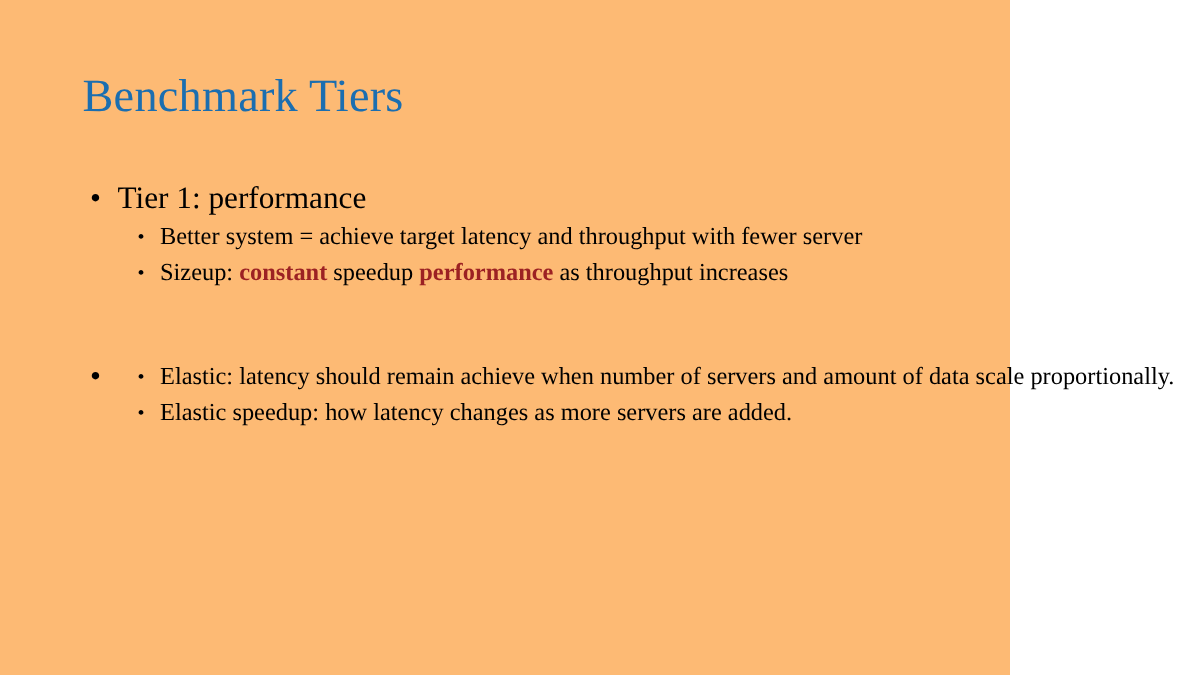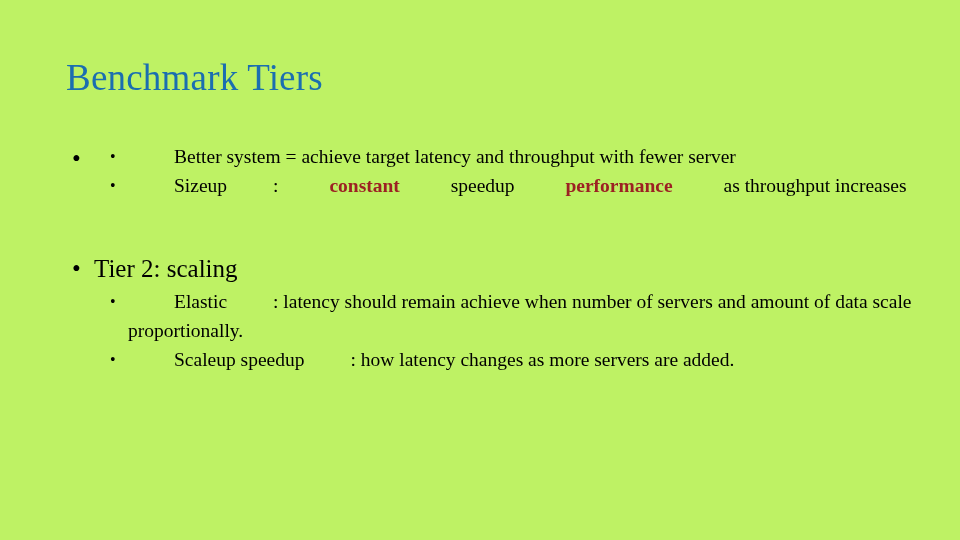--- a/index.html
+++ b/index.html
@@ -12,23 +12,23 @@
     width: 960px;
     height: 540px;
     overflow: hidden;
     font-family: "Liberation Serif", "DejaVu Serif", serif;
     color: #000000;
     -webkit-font-smoothing: antialiased;
   }
 
   .slide {
     position: relative;
-    width: 960px;
+    width: 808px;
     height: 540px;
-    background: #bef264;
+    background: #fdba74;
     box-sizing: border-box;
   }
 
   
   .slide-title {
     position: absolute;
     left: 66px;
     top: 56px;
     font-size: 37px;
     line-height: 44px;
@@ -98,35 +98,36 @@
     height: 52px;
   }
   .tier2-sub-gap {
     height: 2px;
   }
 
   
   .b  { font-weight: 400; }
   .hl { font-weight: 700; color: #9c2123; }
 
-  .runs > span { white-space: pre-wrap; margin-left: 46px; }
+  .runs > span { white-space: pre-wrap; }
 </style>
 </head>
 <body style="background: rgb(255, 255, 255);">
 
 <div class="slide">
 
   <div class="slide-title" style="color: rgb(27, 110, 176);">Benchmark Tiers</div>
 
   <div class="body-area">
 
     <ul class="level1">
 
       <li class="l1">
         <span class="bullet-mark">•</span>
+        <span class="l1-text">Tier 1: performance</span>
       </li>
 
       <li>
         <ul class="level2">
 
           <li class="l2">
             <span class="bullet-mark">•</span>
             <span class="runs"><span>Better system = achieve target latency and throughput with fewer server</span></span>
           </li>
 
@@ -135,36 +136,35 @@
             <span class="runs"><span class="b">Sizeup</span><span>: </span><span class="hl" style="color: rgb(156, 33, 35);">constant</span><span> speedup </span><span class="hl" style="color: rgb(156, 33, 35);">performance</span><span> as throughput increases</span></span>
           </li>
 
         </ul>
       </li>
 
       <li class="group-gap"></li>
 
       <li class="l1">
         <span class="bullet-mark">•</span>
-        <span class="l1-text">Tier 2: scaling</span>
       </li>
 
       <li class="tier2-sub-gap"></li>
 
       <li>
         <ul class="level2">
 
           <li class="l2">
             <span class="bullet-mark">•</span>
             <span class="runs"><span class="b">Elastic</span><span>: latency should remain achieve when number of servers and amount of data scale proportionally.</span></span>
           </li>
 
           <li class="l2">
             <span class="bullet-mark">•</span>
-            <span class="runs"><span class="b">Scaleup speedup</span><span>: how latency changes as more servers are added.</span></span>
+            <span class="runs"><span class="b">Elastic speedup</span><span>: how latency changes as more servers are added.</span></span>
           </li>
 
         </ul>
       </li>
 
     </ul>
   </div>
 </div>
 
 </body></html>

